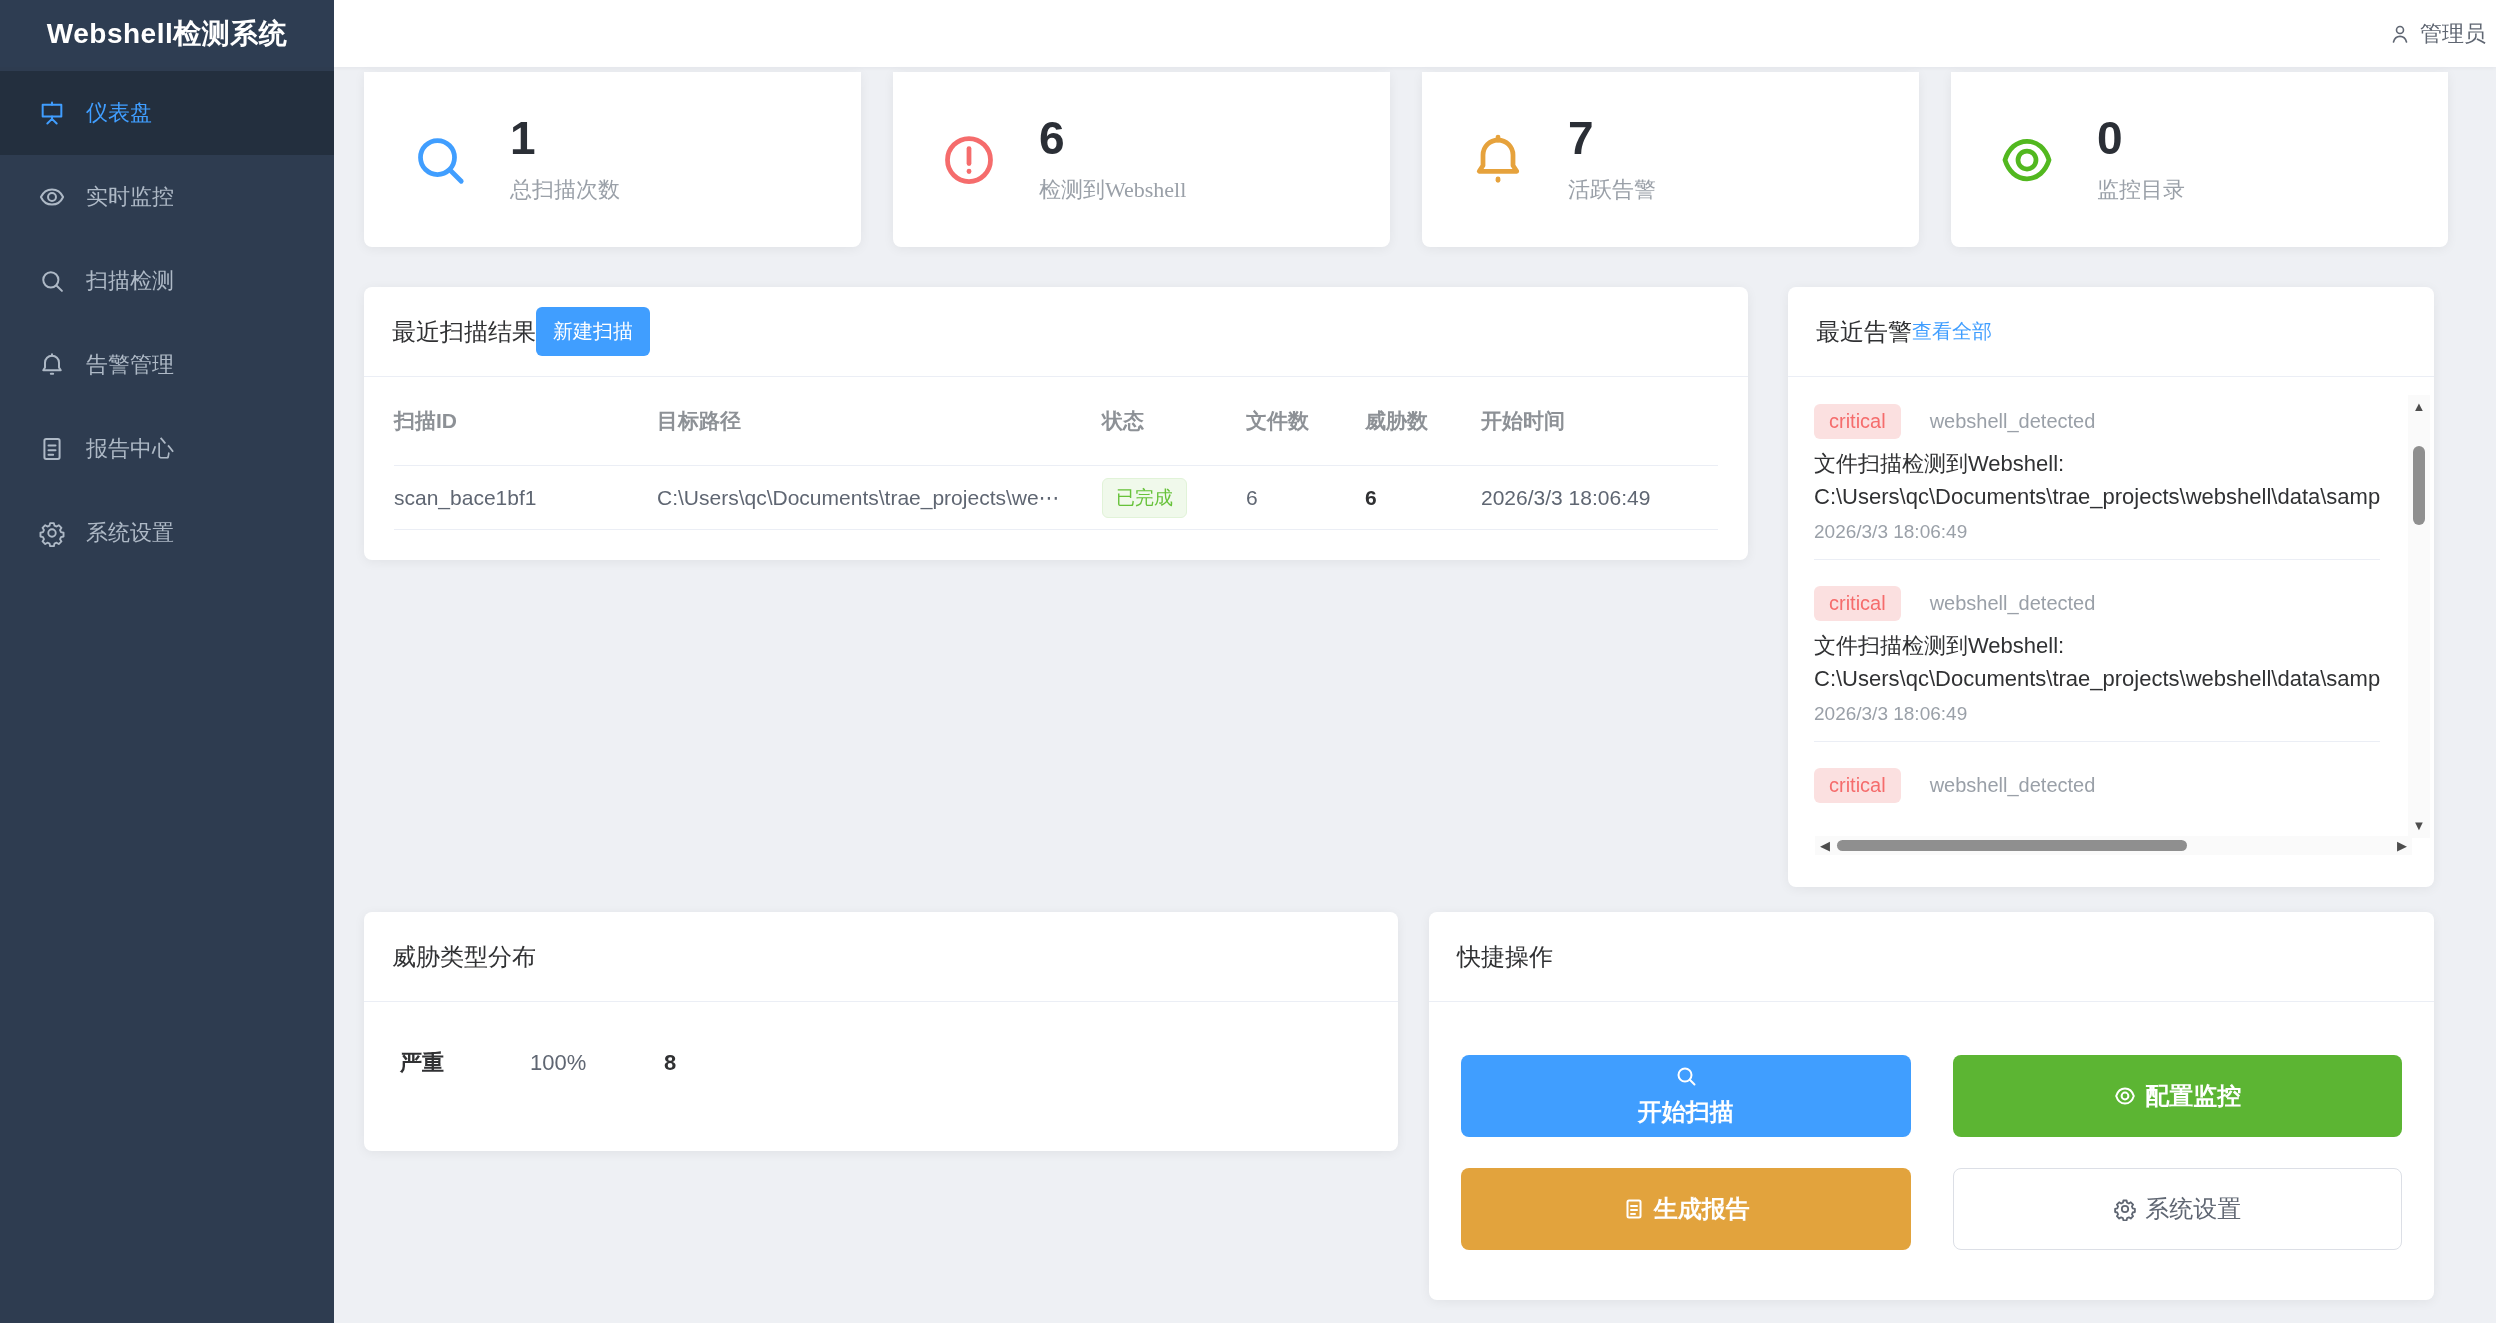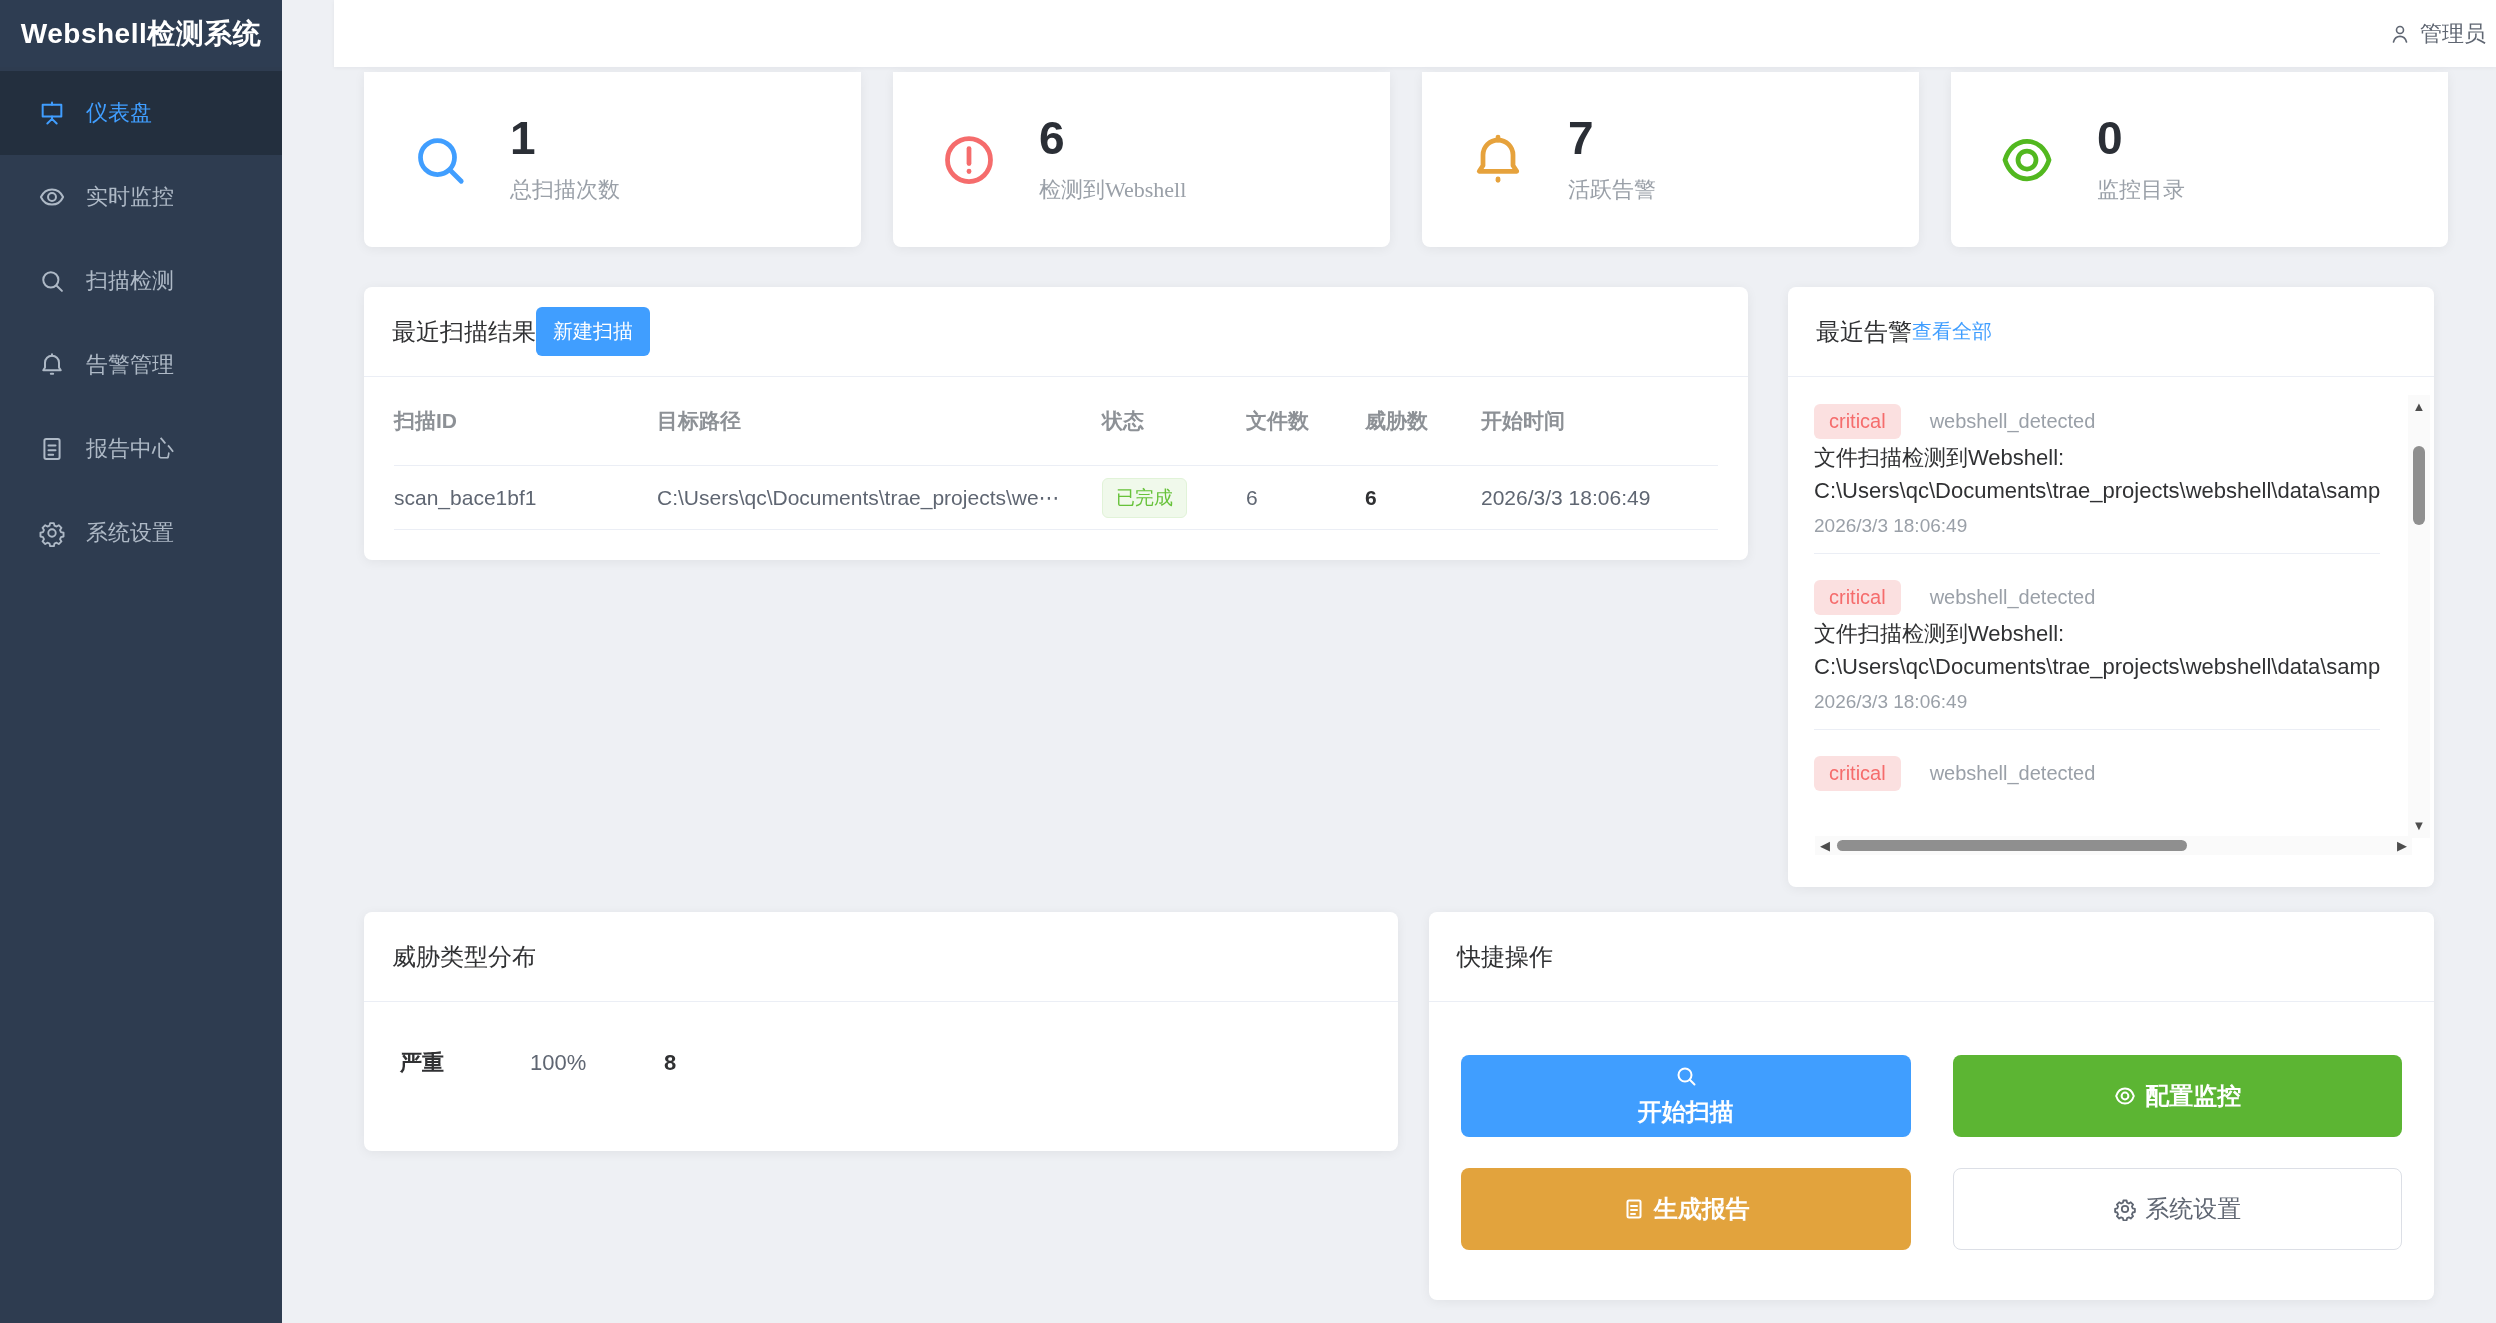--- a/index.html
+++ b/index.html
@@ -7,21 +7,21 @@
   body {
     position:relative;
     font-family:"Liberation Sans","DejaVu Sans",sans-serif;
     background:#eef0f4;
     overflow:hidden;
     color:#303133;
   }
   svg { display:block; }
 
   
-  .sidebar { position:absolute; left:0; top:0; width:282px; height:1323px; background:#2e3c50; z-index:5; }
+  .sidebar { position:absolute; left:0; top:0; width:334px; height:1323px; background:#2e3c50; z-index:5; }
   .sidebar-title {
     height:67px; line-height:67px; text-align:center;
     color:#ffffff; font-size:28px; font-weight:700;
     background:#2e3d52; letter-spacing:0.5px;
   }
   .nav { margin-top:4px; }
   .nav-item {
     height:84px; display:flex; align-items:center; gap:20px;
     padding-left:38px; color:#aeb9c6; font-size:22px; cursor:pointer;
   }
@@ -81,21 +81,21 @@
   .view-all { color:#409eff; font-size:20px; cursor:pointer; text-decoration:none; }
   .alert-list { position:absolute; left:26px; top:91px; width:566px; height:458px; overflow:hidden; }
   .alert-item { padding:26px 0 16px; border-bottom:1px solid #ebeef5; }
   .alert-item:last-child { border-bottom:none; }
   .alert-top { display:flex; align-items:center; gap:16px; }
   .badge-critical {
     display:inline-block; padding:6px 15px; font-size:20px; color:#f56c6c;
     background:#fbe0e0; border-radius:6px;
   }
   .alert-type { color:#9aa0a8; font-size:20px;margin-left:13px; }
-  .alert-msg { margin-top:2px; font-size:22px; color:#303133; line-height:1.5; }
+  .alert-msg { margin-top:8px; font-size:22px; color:#303133; line-height:1.5; }
   .alert-path { display:block; white-space:nowrap; overflow:hidden; }
   .alert-time { margin-top:8px; font-size:19px; color:#9aa0a8; }
 
   
   .vscroll { position:absolute; left:620px; top:108px; width:22px; height:443px; background:#fafafa; }
   .vthumb { position:absolute; left:5px; top:51px; width:12px; height:79px; background:#8f8f8f; border-radius:6px; }
   .varrow { position:absolute; left:0; width:22px; height:20px; text-align:center; font-size:13px; color:#4d4d4d; line-height:20px; }
   .varrow.up { top:2px; } .varrow.down { bottom:2px; }
   .hscroll { position:absolute; left:27px; top:549px; width:597px; height:19px; background:#fafafa; }
   .hthumb { position:absolute; left:22px; top:4px; width:350px; height:11px; background:#8f8f8f; border-radius:6px; }

